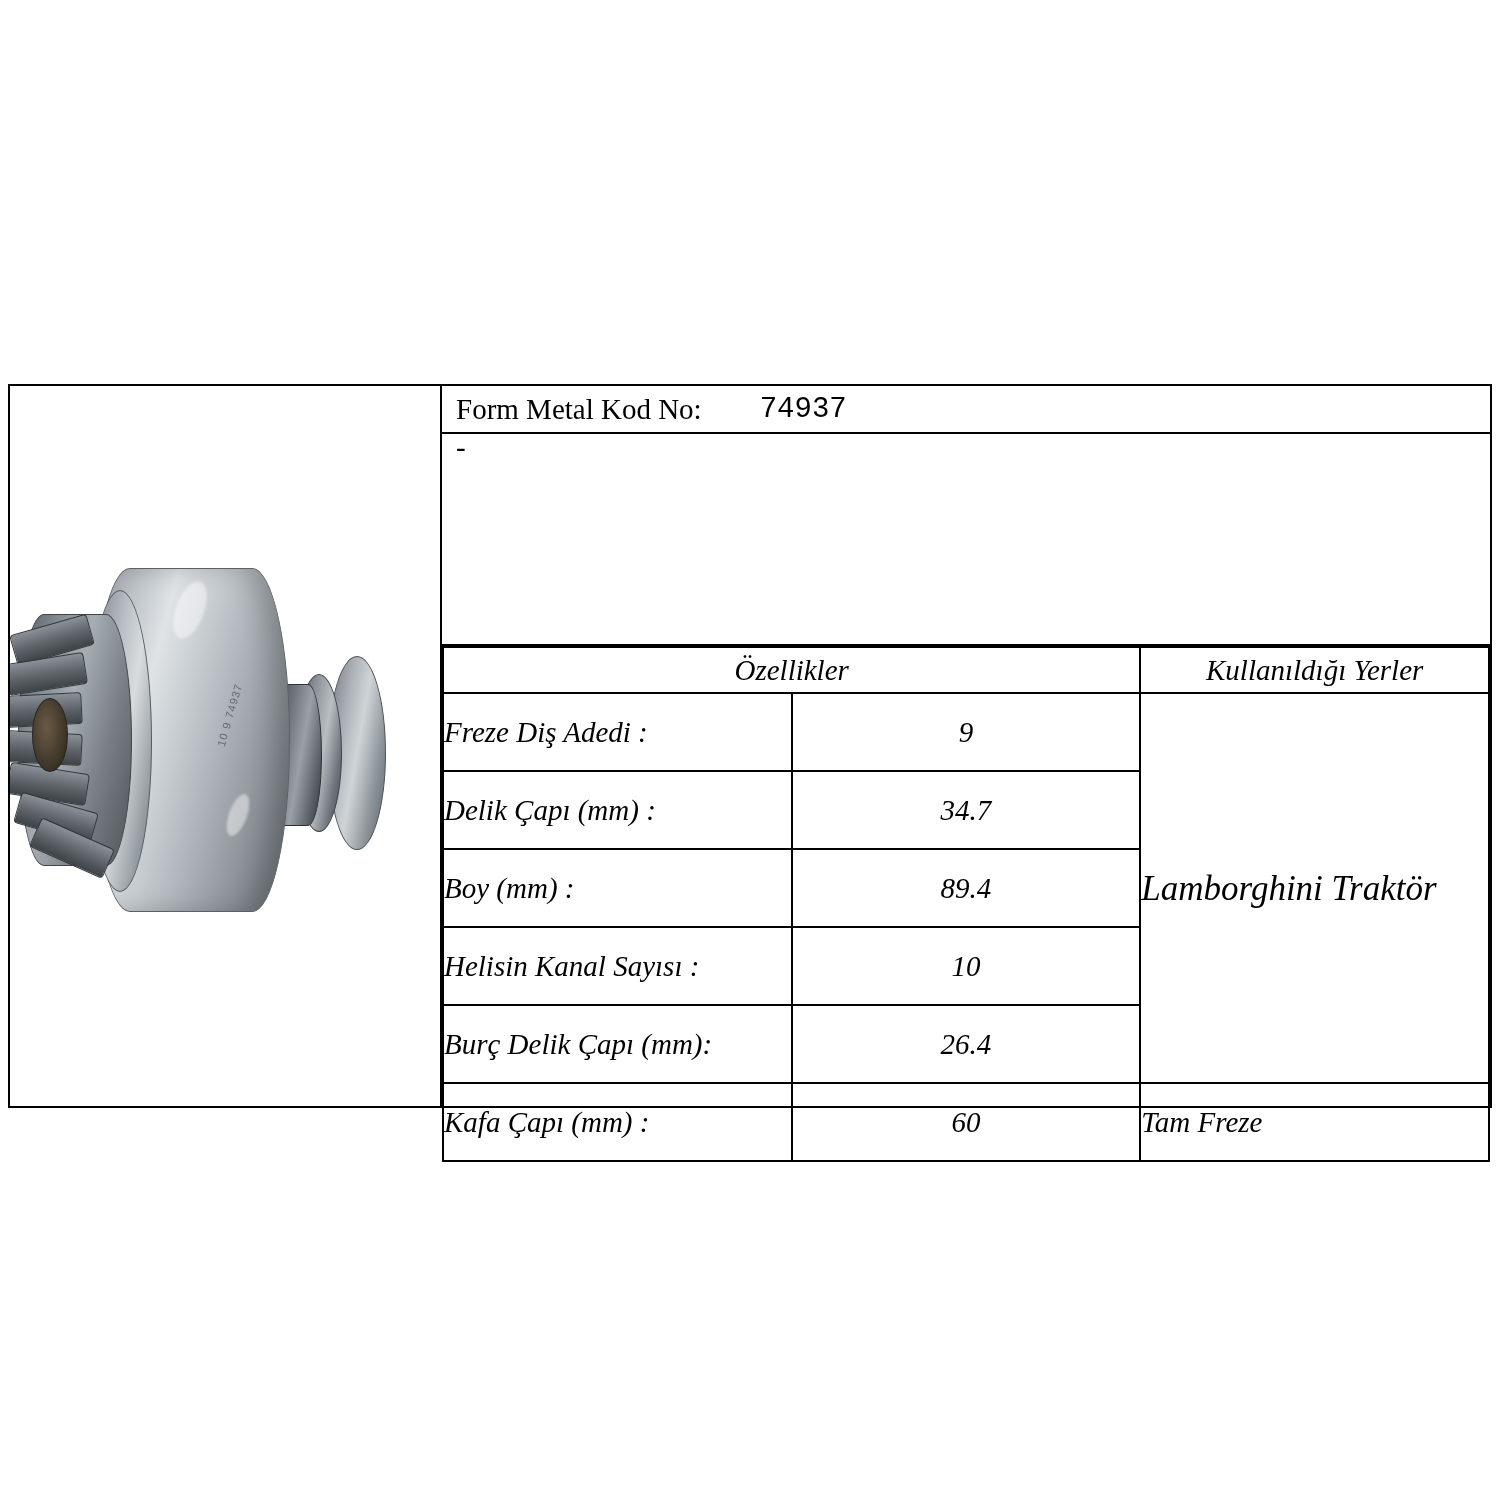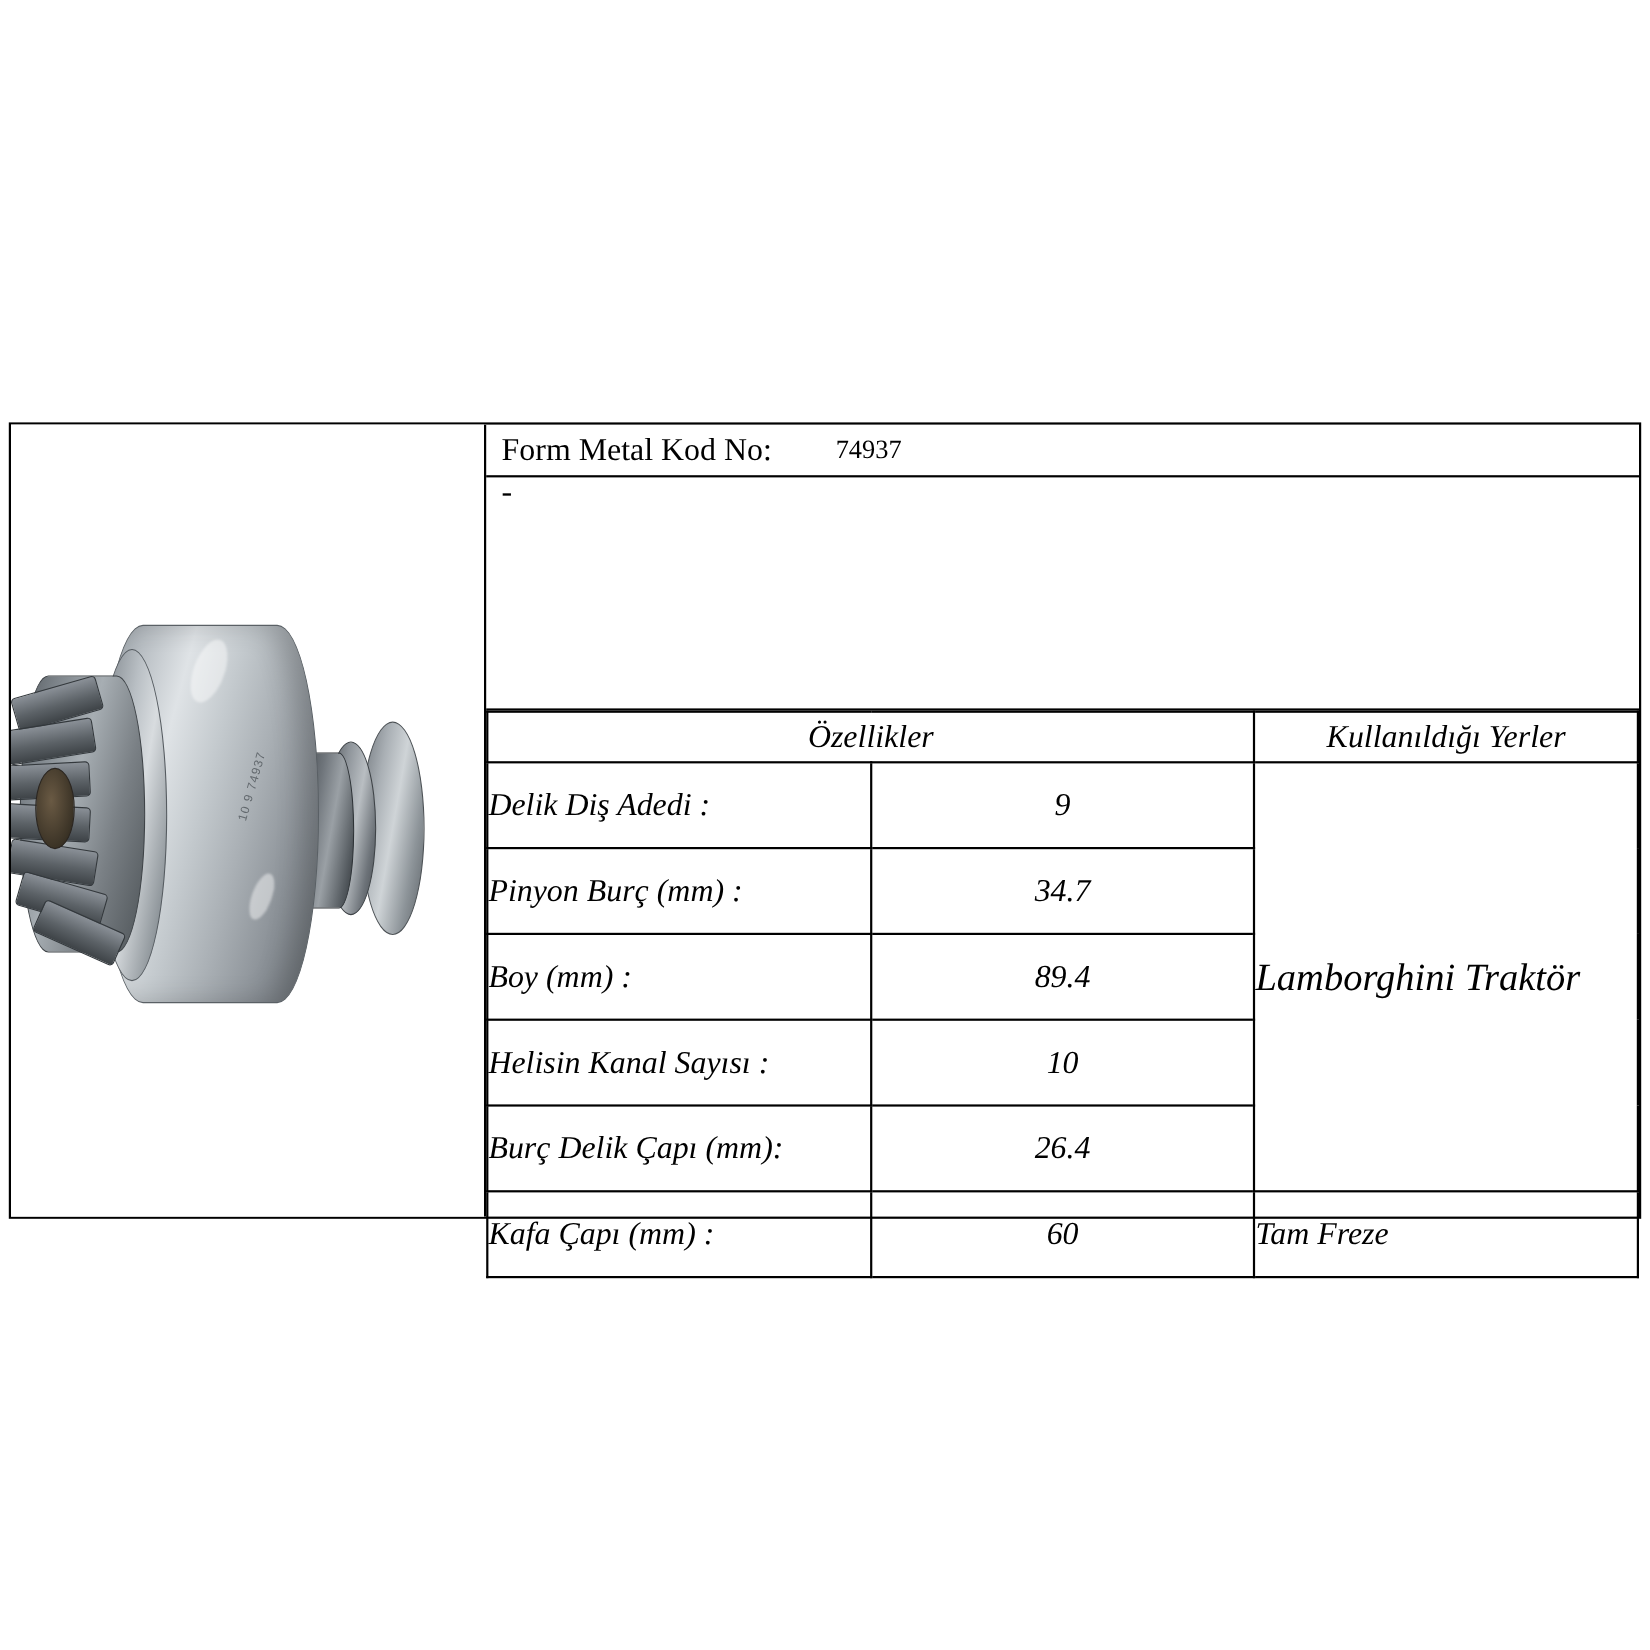--- a/index.html
+++ b/index.html
@@ -173,23 +173,24 @@
     border-bottom: 2px solid #000000;
     display: flex;
     align-items: center;
   }
   .code-label {
     font-size: 29px;
     padding-left: 14px;
     white-space: nowrap;
   }
   .code-value {
-    font-size: 24px;
+    font-size: 29px;
     padding-left: 58px;
     white-space: nowrap;
+    font-family: Liberation Mono, monospace;
   }
   .dash-cell {
     position: absolute;
     left: 0;
     top: 48px;
     width: 1048px;
     height: 212px;
     box-sizing: border-box;
     border-bottom: 2px solid #000000;
     font-size: 29px;
@@ -294,28 +295,28 @@
 
       <div class="dash-cell">-</div>
 
       <table class="spec-table">
         <tbody>
             <tr>
           <th class="hdr" colspan="2">Özellikler</th>
           <th class="hdr">Kullanıldığı Yerler</th>
         </tr>
         <tr>
-          <td class="c-label">Delik Diş Adedi :</td>
+          <td class="c-label">Freze Diş Adedi :</td>
           <td class="c-value">9</td>
           <td class="c-use" rowspan="5">
             <div class="use-inner">Lamborghini Traktör</div>
           </td>
         </tr>
         <tr>
-          <td class="c-label">Pinyon Burç (mm) :</td>
+          <td class="c-label">Delik Çapı (mm) :</td>
           <td class="c-value">34.7</td>
         </tr>
         <tr>
           <td class="c-label">Boy (mm) :</td>
           <td class="c-value">89.4</td>
         </tr>
         <tr>
           <td class="c-label">Helisin Kanal Sayısı :</td>
           <td class="c-value">10</td>
         </tr>

